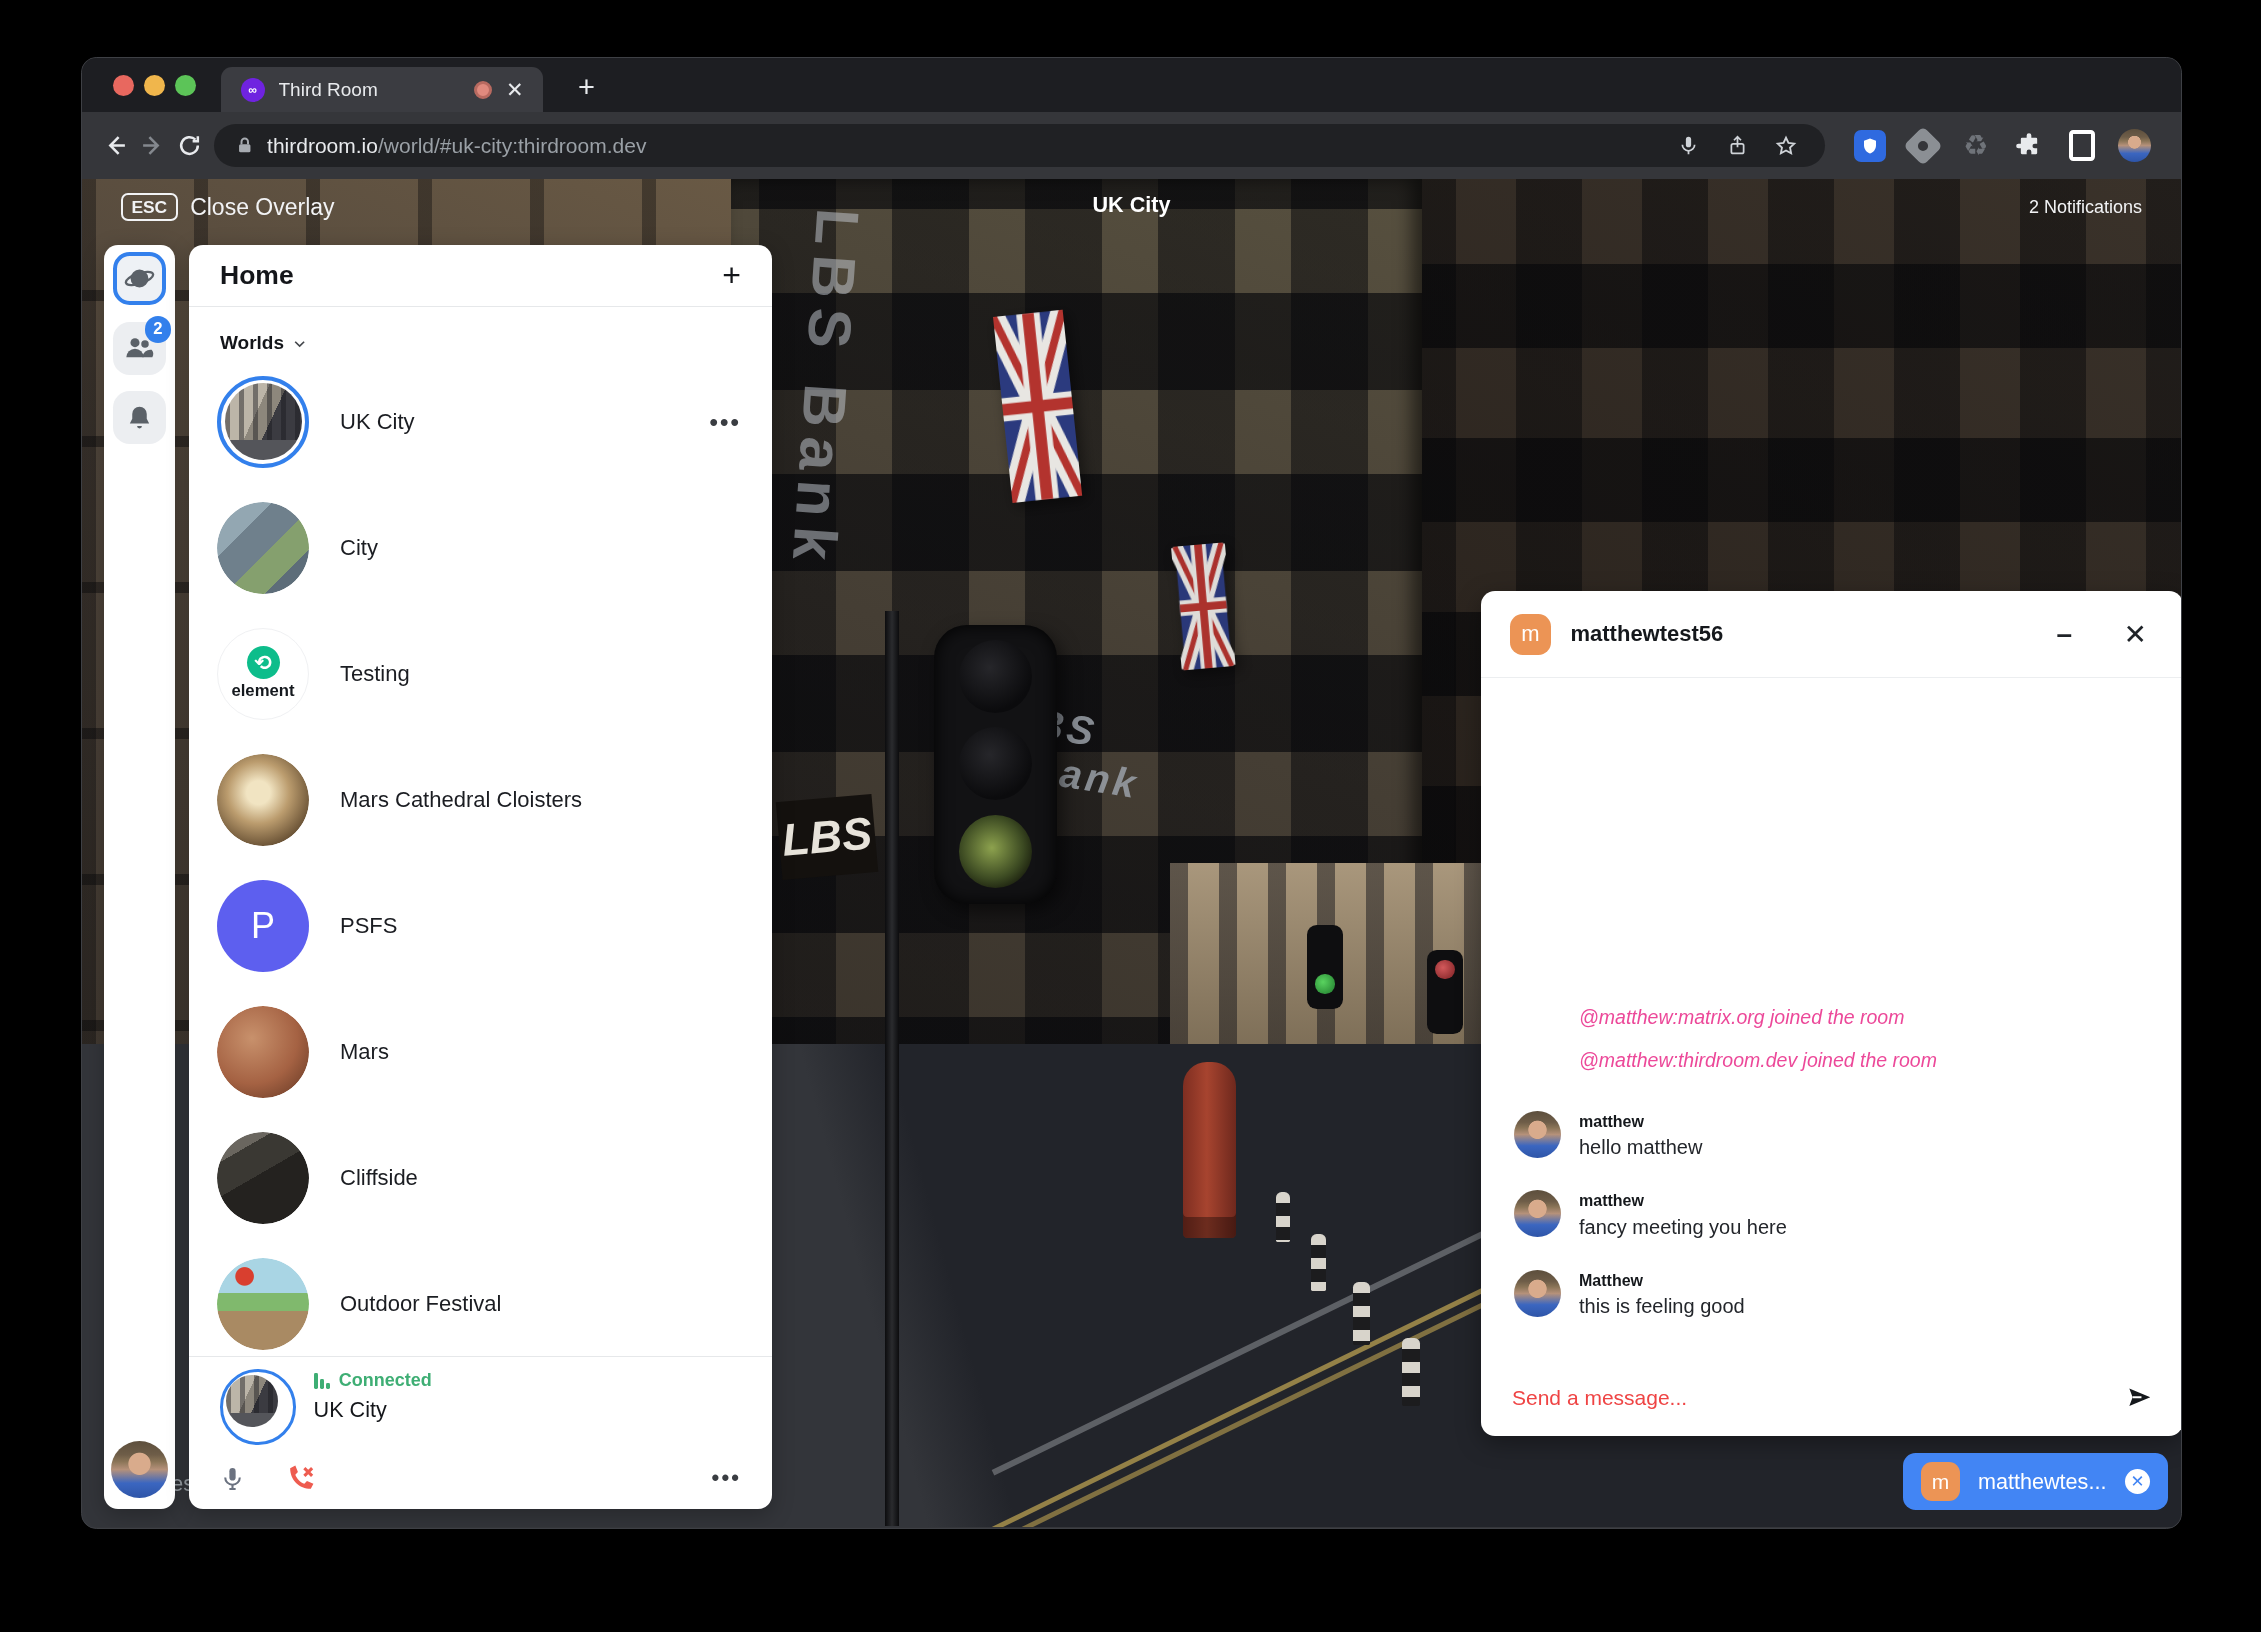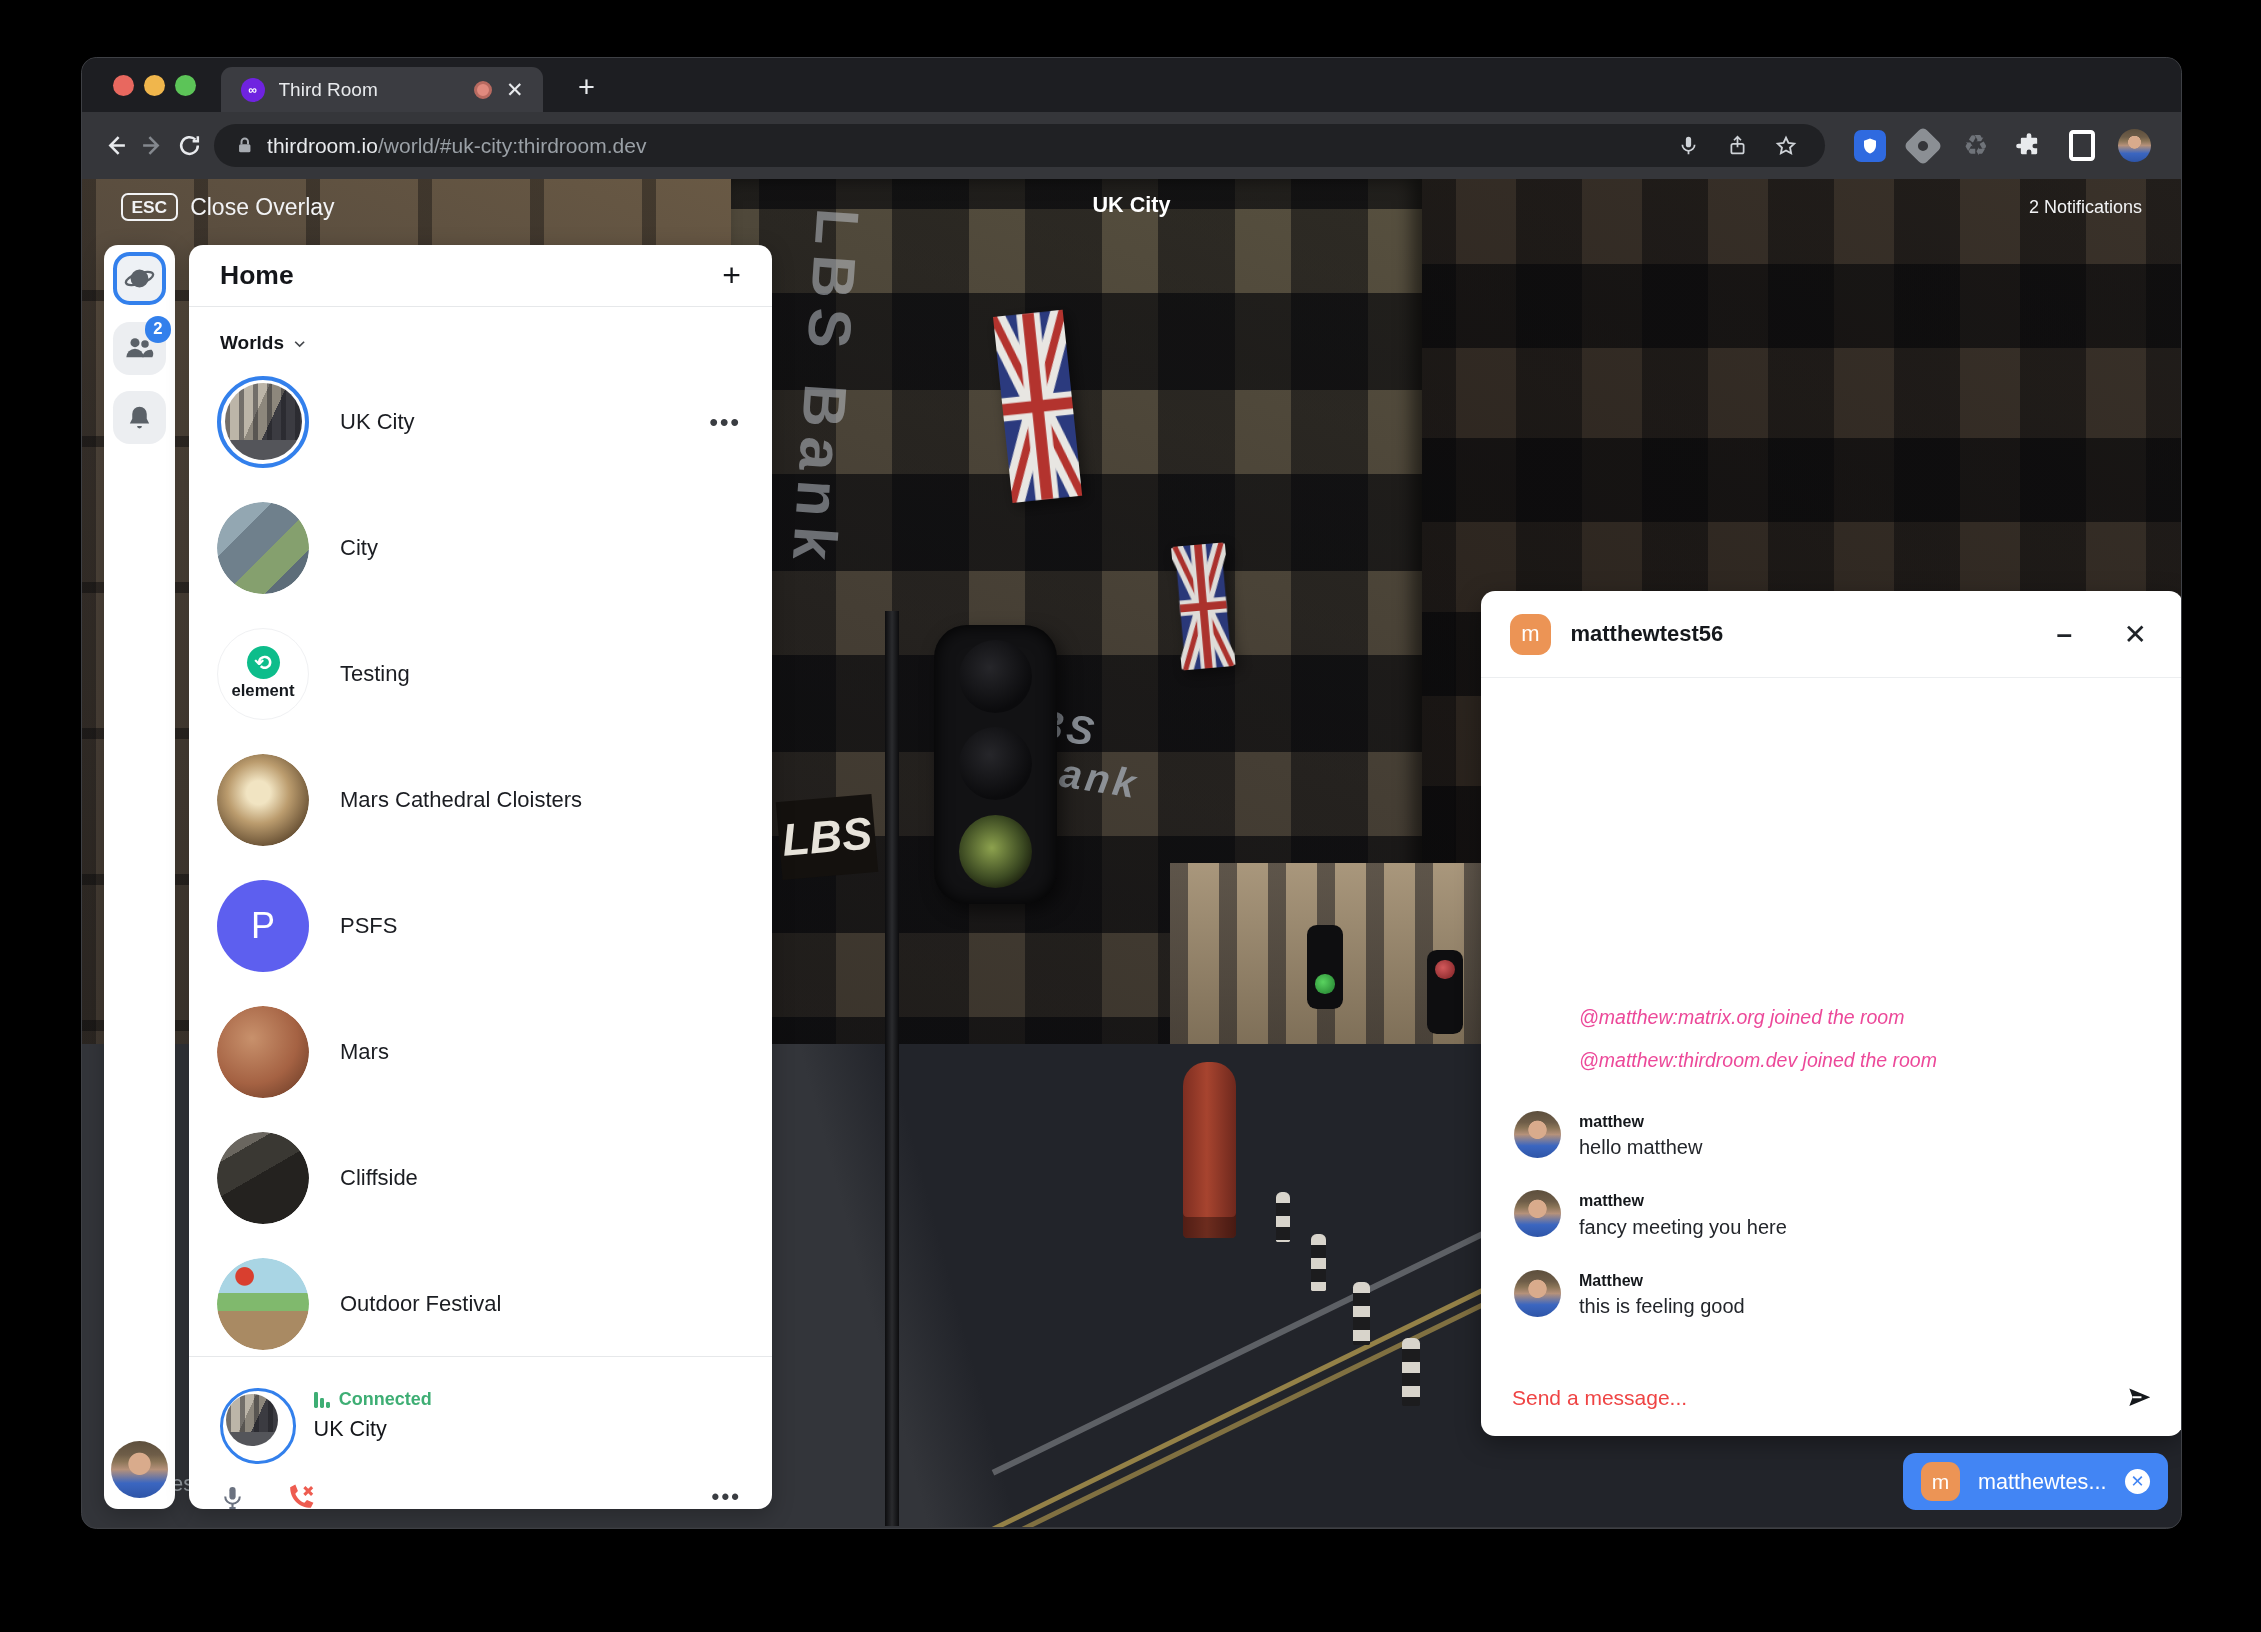--- a/index.html
+++ b/index.html
@@ -137,21 +137,21 @@
           justify-content:center;font-size:21px;font-weight:700;}
   .eltext{font-size:16.7px;font-weight:700;color:#15191e;}
   .av-leon{background:radial-gradient(circle at 45% 42%,#f1e4c2 0 16%,#bb9c6e 42%,#6f5739 72%,#3f3122 100%);}
   .av-psfs{background:#5D5FEF;display:flex;align-items:center;justify-content:center;color:#fff;font-size:36px;font-weight:500;}
   .av-mars{background:radial-gradient(circle at 38% 35%,#c8916c,#a56243 55%,#71402a 88%);}
   .av-cliffside{background:linear-gradient(150deg,#6a665f 0 22%,#3a3833 22% 46%,#24221f 46% 100%);}
   .av-outdoor{background:radial-gradient(circle at 30% 20%,#d93f2f 0 9%,rgba(0,0,0,0) 10%),
               linear-gradient(180deg,#a9d5e4 0 38%,#80b96d 38% 58%,#a98a63 58% 100%);}
   .photo{background:radial-gradient(circle at 50% 40%,#d9ab8c 0 24%,rgba(0,0,0,0) 26%),
          linear-gradient(180deg,#5d4f3d 0%,#6e5d48 24%,#8a7457 36%,#b5917a 50%,#3b66c0 74%,#2e55a8 100%);}
-  .pfoot{flex:0 0 auto;border-top:1.4px solid #e6e8ea;padding:31px 31px 0;height:153px;box-sizing:border-box;}
+  .pfoot{flex:0 0 auto;border-top:1.4px solid #e6e8ea;padding:12px 31px 0;height:153px;box-sizing:border-box;}
   .footrow1{display:flex;gap:18px;}
   .footavatar{width:64px;height:64px;border-radius:50%;border:3.5px solid #3380EC;padding:2.8px;box-sizing:content-box;flex:0 0 auto;}
   .footavatar .art{width:52px;height:52px;}
   .conline{display:flex;align-items:center;gap:8.4px;margin-top:1.4px;color:#3EAE74;font-size:18px;font-weight:700;}
   .bars{display:flex;align-items:flex-end;gap:2.1px;height:16.7px;}
   .bars i{display:block;width:4.2px;background:#3EAE74;border-radius:1.4px;}
   .b1{height:16.7px;} .b2{height:10.5px;} .b3{height:6.3px;}
   .footworld{font-size:21.6px;color:#14161a;margin-top:5.6px;}
   .footrow2{display:flex;align-items:center;gap:40px;margin-top:18px;color:#6b7280;}
   .footmore{margin-left:auto;color:#3a3d42;font-size:22px;letter-spacing:2.1px;font-weight:700;}

